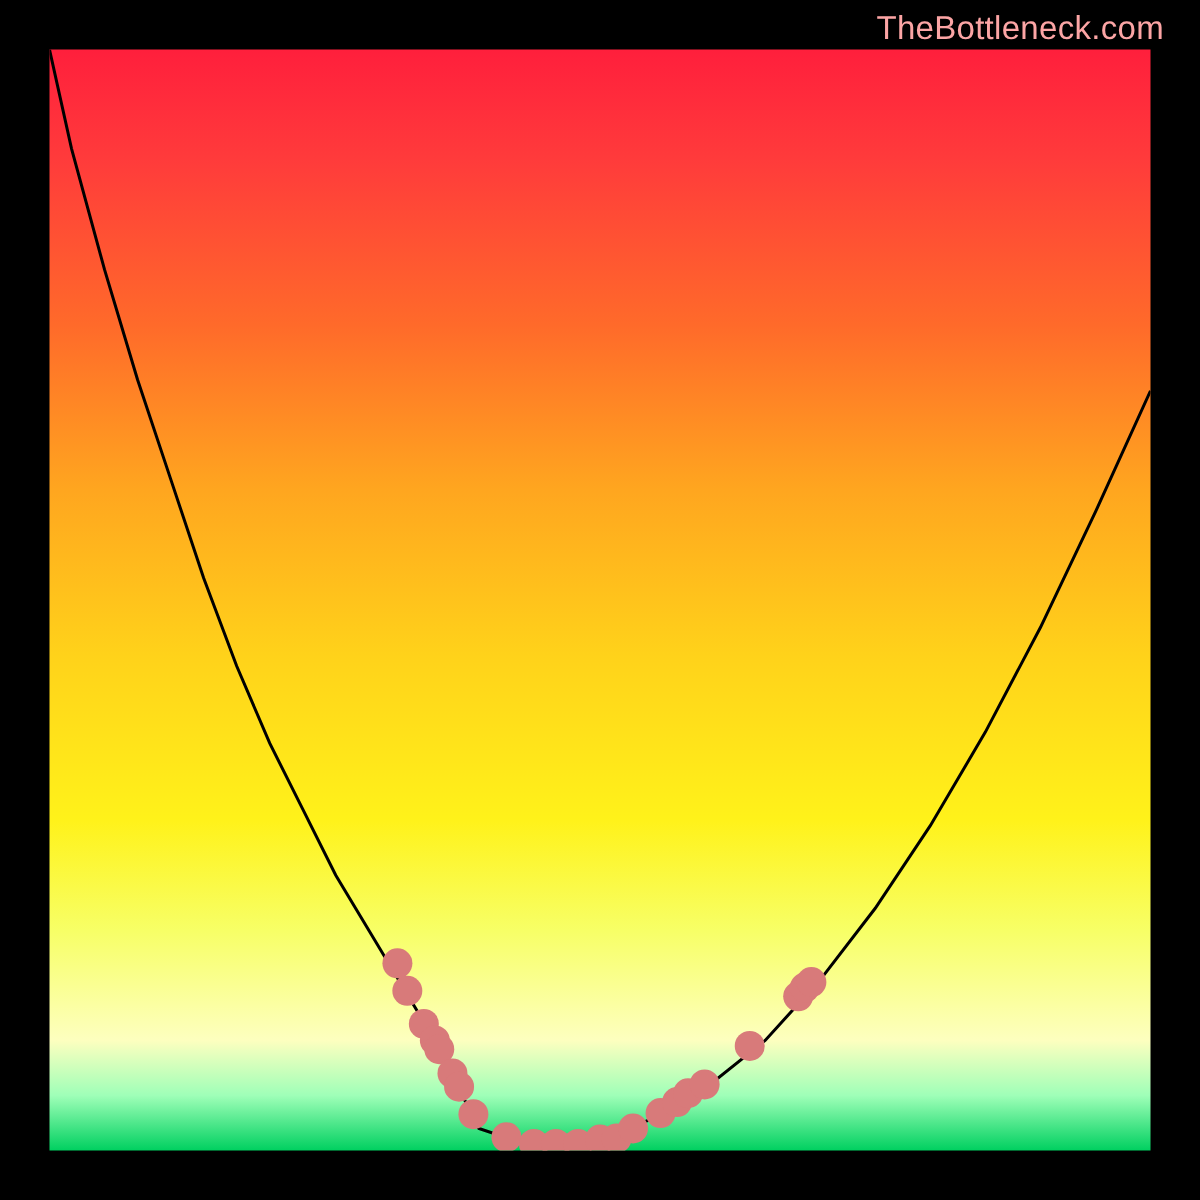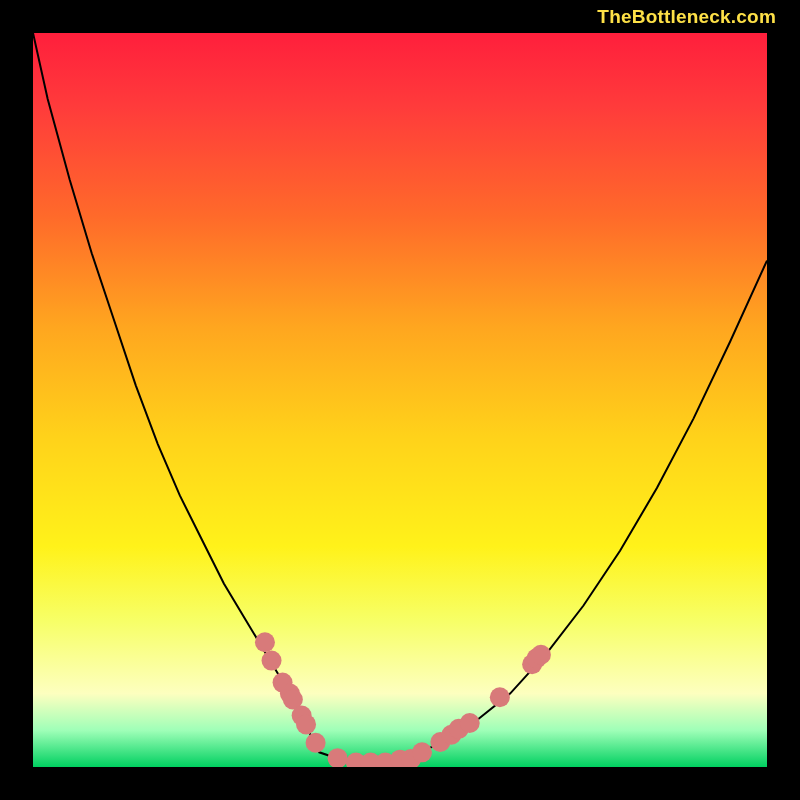--- a/index.html
+++ b/index.html
@@ -43,23 +43,23 @@
     );
   }
   .svg-layer {
     position: absolute;
     inset: 0;
   }
   .watermark {
     position: absolute;
     top: 6px;
     right: 24px;
-    color: #fde047;
-    font-size: 19px;
-    font-weight: 700;
+    color: #fca5a5;
+    font-size: 22px;
+    font-weight: 400;
     letter-spacing: 0.2px;
   }
 </style>
 </head>
 <body>
 
 <div class="stage">
   <div class="watermark">TheBottleneck.com</div>
   <div class="plot-area">
     <div class="gradient"></div>

